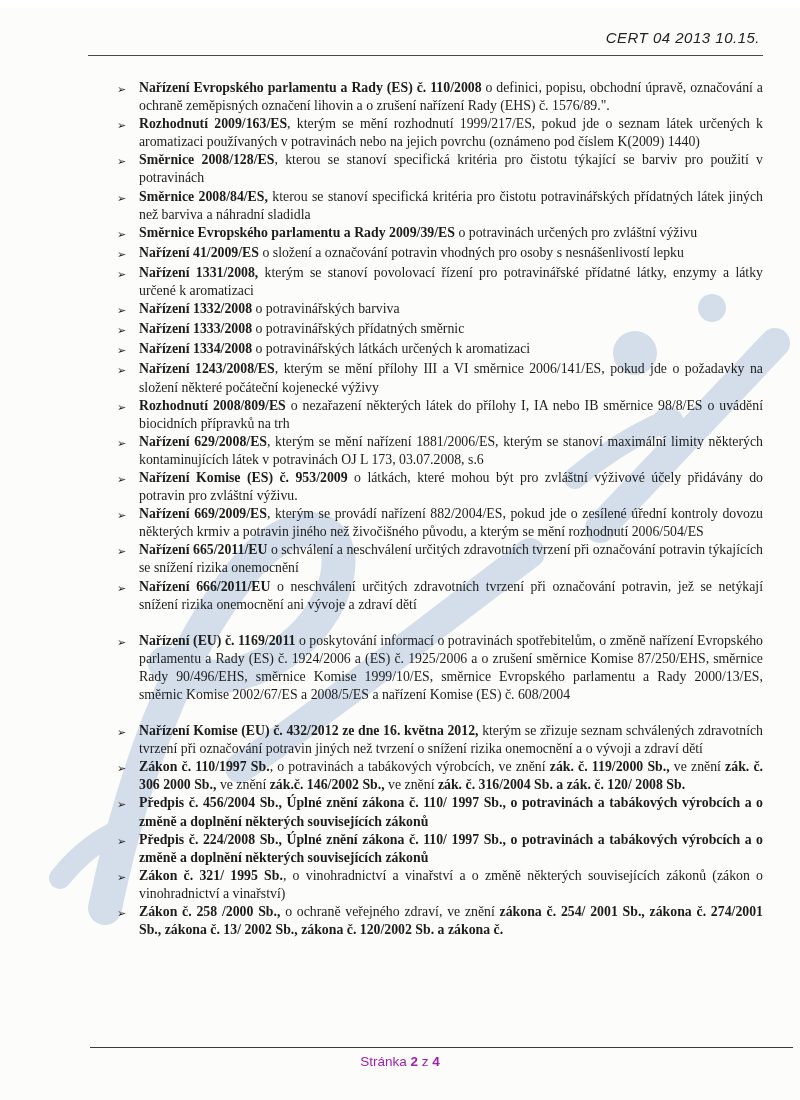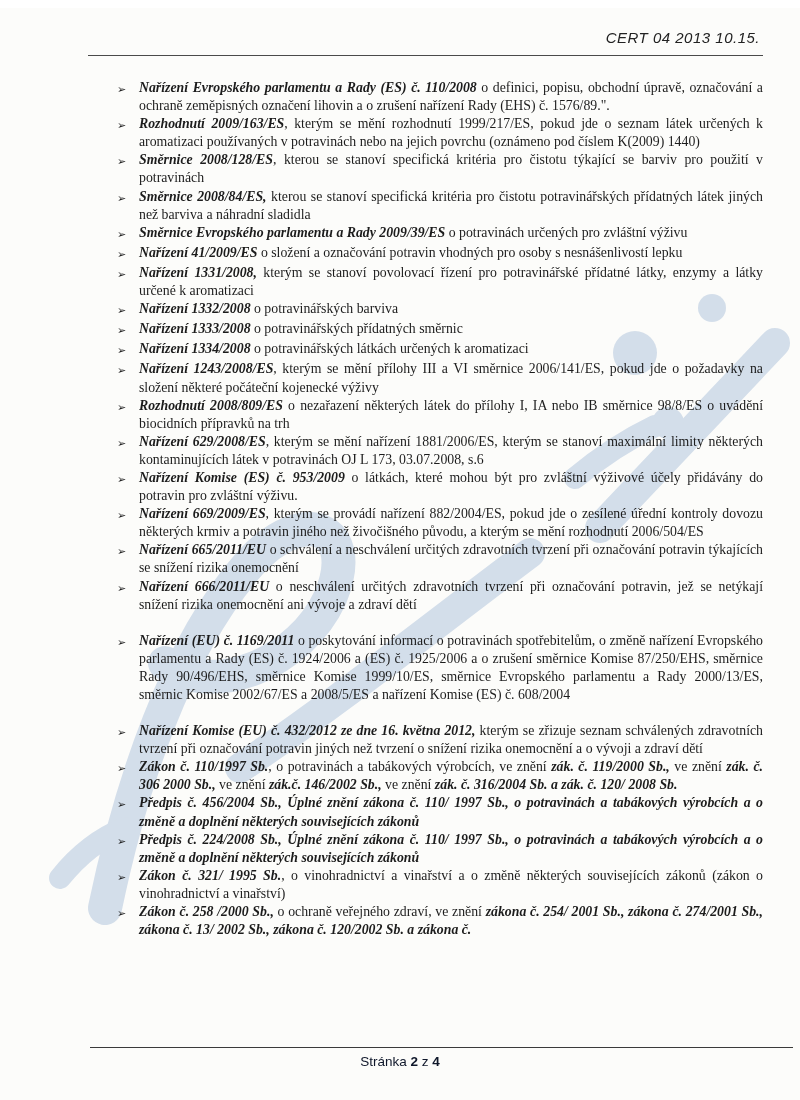--- a/index.html
+++ b/index.html
@@ -26,30 +26,30 @@
     font-size:13.8px; line-height:18.1px;
   }
   .item { display:flex; position:relative; }
   .item.gap { margin-top:18px; }
   .bullet {
     flex:0 0 22px; width:22px;
     font-family:"DejaVu Sans", sans-serif;
     font-size:11px; padding-top:2px; color:#1c1c1c;
   }
   .text { margin:0; flex:1; text-align:justify; }
-  .text .b { font-weight:bold;font-style:italic; }
+  .text .b { font-weight:bold; }
   .footer-rule {
     position:absolute; top:1039px; left:90px; right:7px;
     border-top:1.4px solid #3a3a3a;
   }
   .footer-label {
     position:absolute; top:1046px; left:0; width:800px;
     text-align:center;
     font-family:"Liberation Sans", sans-serif;
-    font-size:13.5px; color:#0f172a;
+    font-size:13.5px; color:#a21caf;
   }
   .footer-label .b { font-weight:bold; }
   .footer-label span { white-space:pre; }
 </style>
 </head>
 <body>
 
 <div class="page">
 
   <svg class="watermark" viewBox="0 0 800 1100" xmlns="http://www.w3.org/2000/svg" aria-hidden="true">

